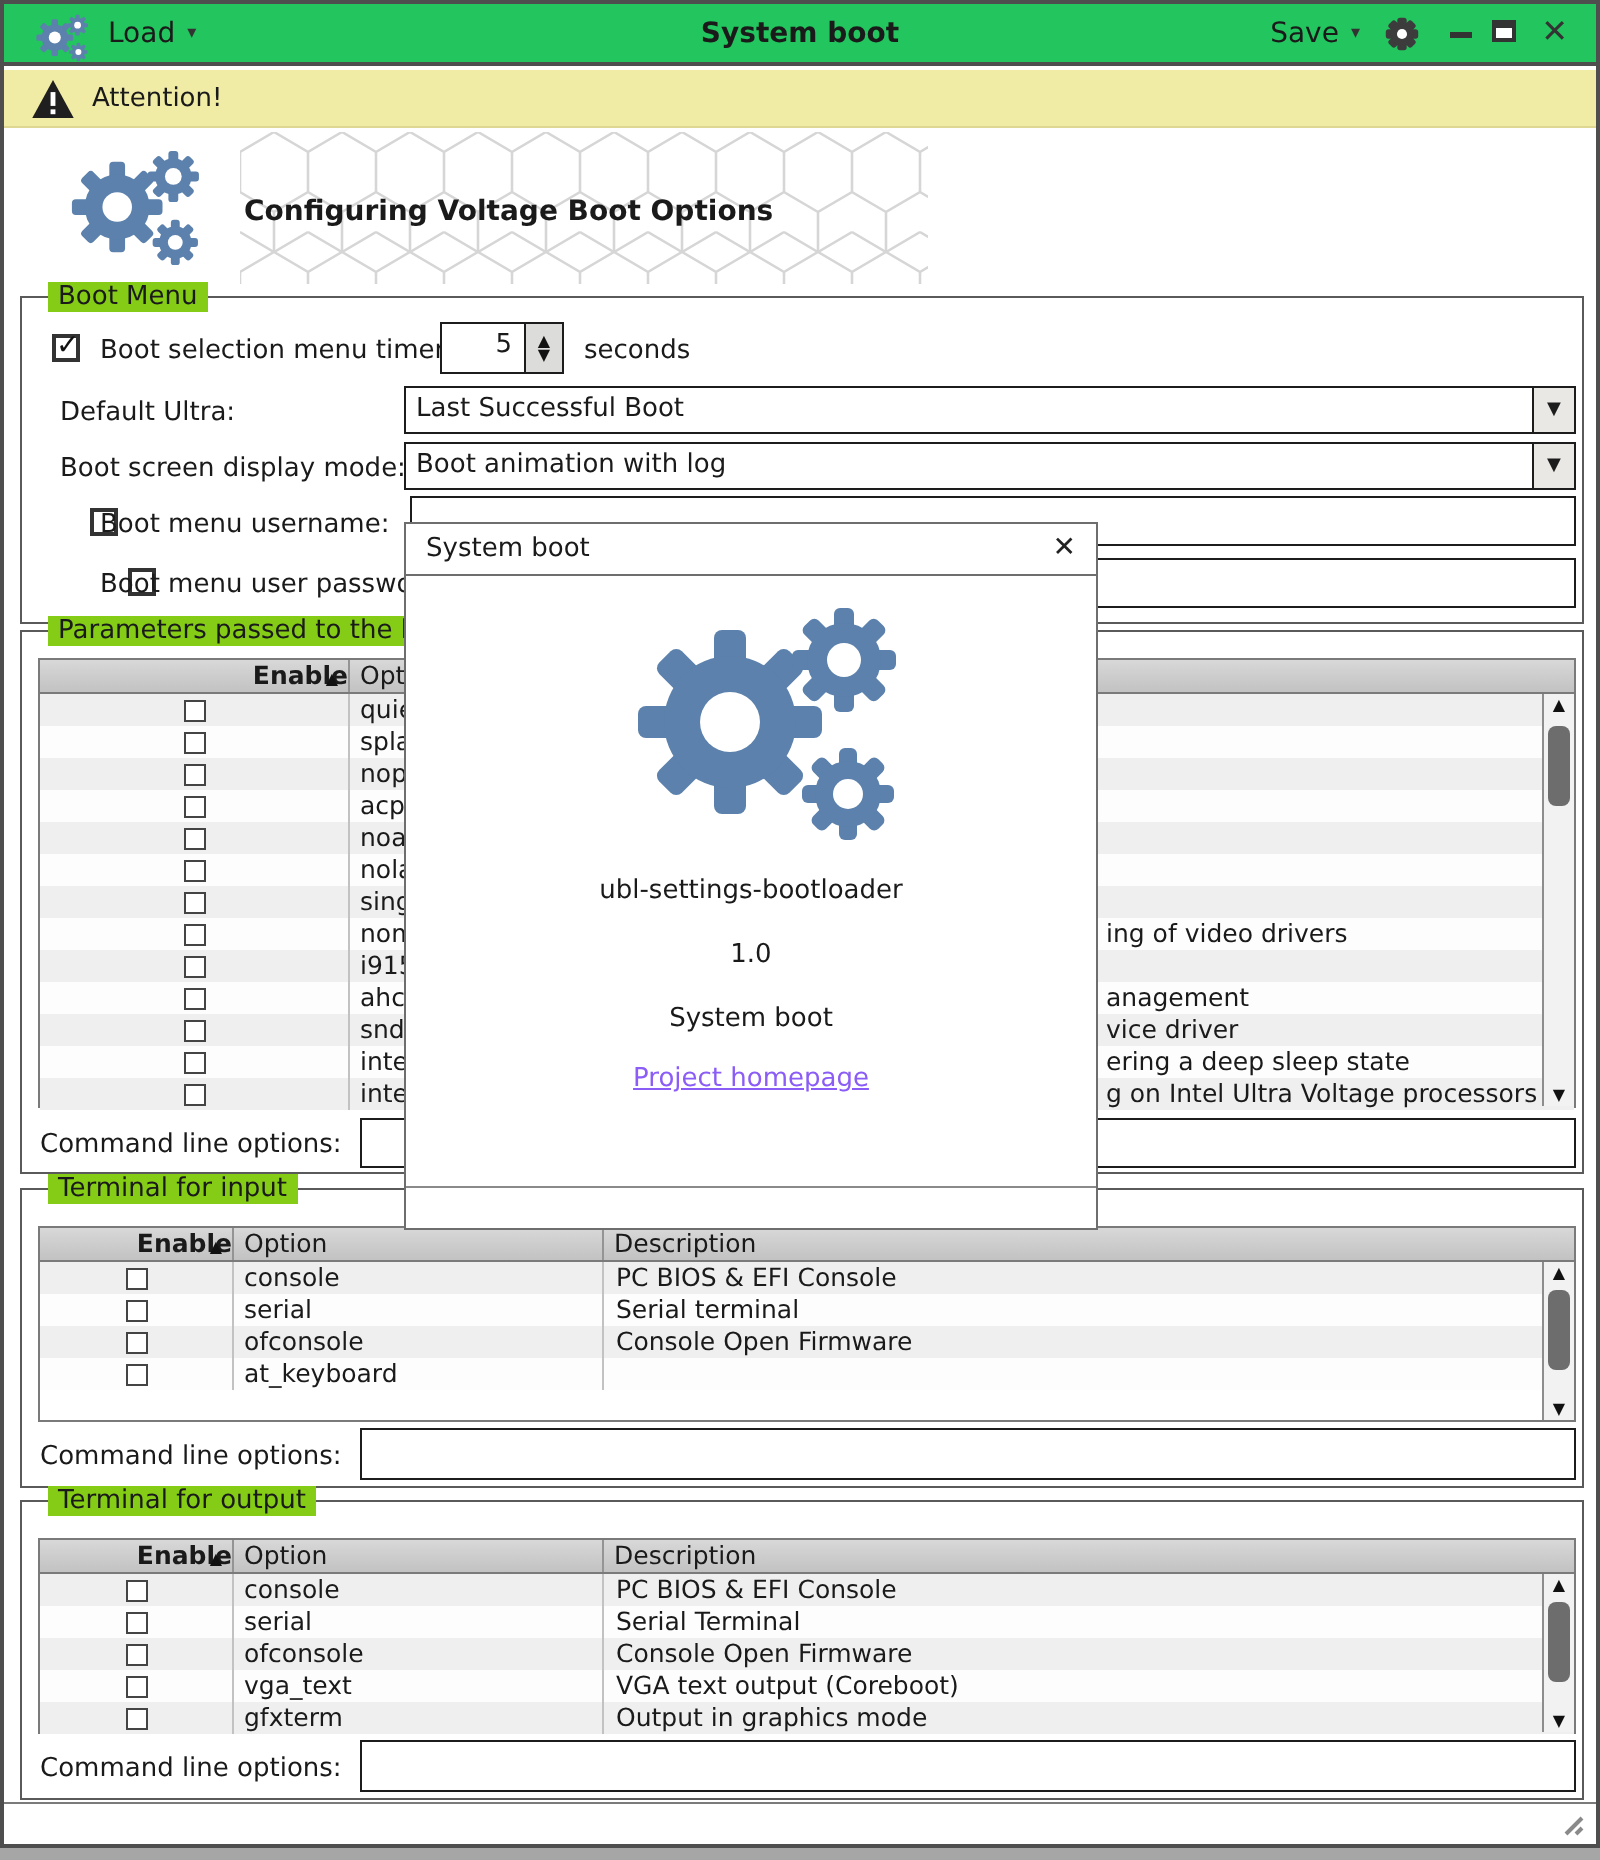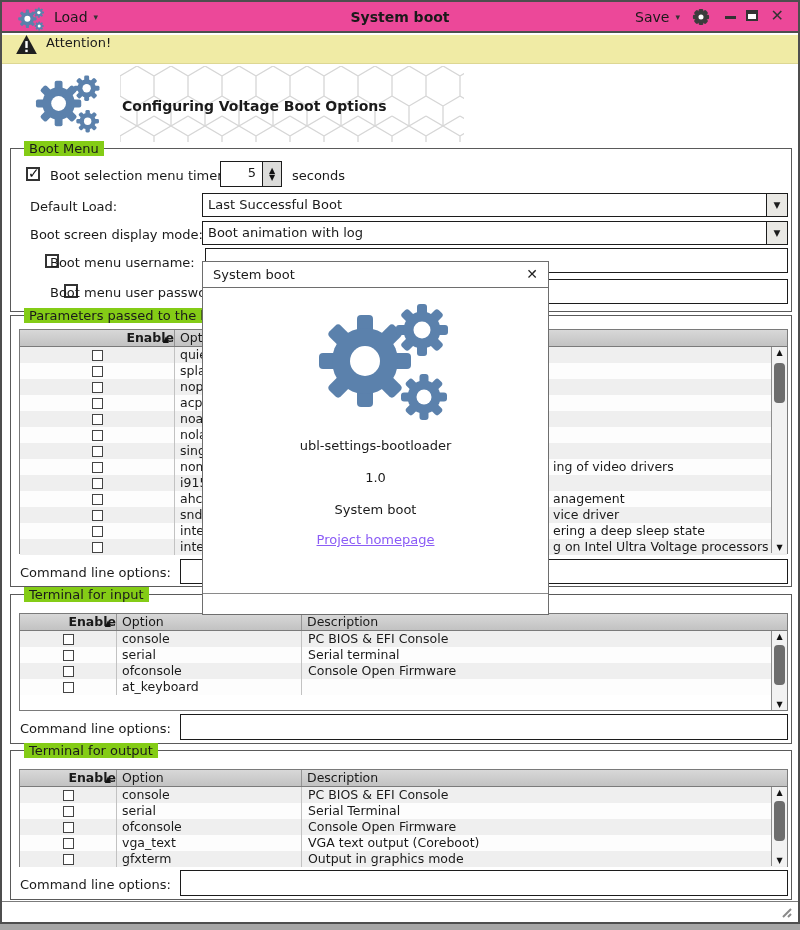--- a/index.html
+++ b/index.html
@@ -2,32 +2,32 @@
 <html><head>
 <meta charset="utf-8">
 <style>
   * { margin:0; padding:0; box-sizing:border-box; }
   html,body { width:800px; height:930px; font-family:"DejaVu Sans","Liberation Sans",sans-serif; }
   body { background:#a6a6a6; position:relative; overflow:hidden; color:#1a1a1a; }
   .abs { position:absolute; }
   .window { position:absolute; left:0; top:0; width:800px; height:924px; background:#fff; border:2px solid #4e4e4e; }
 
   
-  .titlebar { position:absolute; left:0; top:0; width:796px; height:31px; background:#ec4899; border-bottom:2px solid #4e4e4e; }
+  .titlebar { position:absolute; left:0; top:0; width:796px; height:31px; background:#22c55e; border-bottom:2px solid #4e4e4e; }
   .tb-load { position:absolute; left:52px; top:5px; font-size:14px; cursor:default; display:flex; align-items:center; gap:6px; height:20px; }
   .tb-title { position:absolute; left:0; top:7px; width:100%; text-align:center; font-weight:bold; font-size:14px; }
   .tb-save { position:absolute; right:118px; top:5px; font-size:14px; display:flex; align-items:center; gap:6px; height:20px; }
   .caret { font-size:9px; color:#333; }
   .tb-gear { position:absolute; right:88px; top:6px; width:18px; height:18px; }
   .wc-min { position:absolute; right:62px; top:14px; width:11px; height:3px; background:#333; }
   .wc-max { position:absolute; right:40px; top:8px; width:12px; height:11px; border:2px solid #333; border-top:4px solid #333; background:#fff; }
   .wc-close { position:absolute; right:14px; top:4px; font-size:16px; color:#333; line-height:20px; }
 
   
-  .banner { position:absolute; left:0; top:33px; width:796px; height:29px; background:#f0eba5; border-bottom:1px solid #ddd793; display:flex; padding-left:14px; gap:9px; }
+  .banner { position:absolute; left:0; top:33px; width:796px; height:29px; background:#f0eba5; border-bottom:1px solid #ddd793; display:flex; align-items:center; padding-left:14px; gap:9px; }
   .banner span { font-size:13px; }
 
   
   .hexwrap { position:absolute; left:118px; top:64px; width:344px; height:76px; overflow:hidden; }
   .hdr-logo { position:absolute; left:26px; top:70px; }
   .hdr-title { position:absolute; left:120px; top:96px; font-size:14px; font-weight:bold; }
 
   
   .fs { position:absolute; left:8px; width:782px; border:1px solid #5a5a5a; background:transparent; }
   .legend { position:absolute; top:-8px; left:13px; background:#84cc16; padding:0 5px; font-size:13px; }
@@ -202,21 +202,21 @@
   <label class="lb abs" style="left:48px;top:166px">Boot selection menu timer</label>
   <div class="spin abs" style="left:218px;top:159px;height:26px">
     <div class="sval">5</div>
     <div class="sbtns">
       <span>▲</span>
       <span>▼</span>
     </div>
   </div>
   <label class="lb abs" style="left:290px;top:166px">seconds</label>
 
-  <label class="lb abs" style="left:28px;top:197px">Default Load:</label>
+  <label class="lb abs" style="left:28px;top:197px">Default Ultra:</label>
   <div class="combo abs" style="left:200px;top:191px;width:586px;height:24px">
     <span class="val">Last Successful Boot</span>
     <span class="btn">▼</span>
   </div>
 
   <label class="lb abs" style="left:28px;top:225px">Boot screen display mode:</label>
   <div class="combo abs" style="left:200px;top:219px;width:586px;height:24px">
     <span class="val">Boot animation with log</span>
     <span class="btn">▼</span>
   </div>

